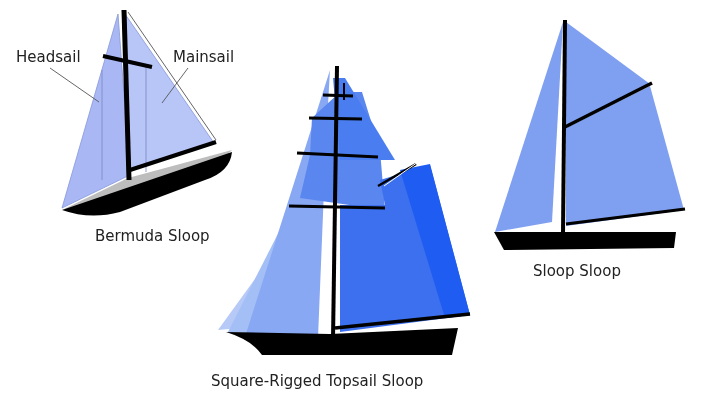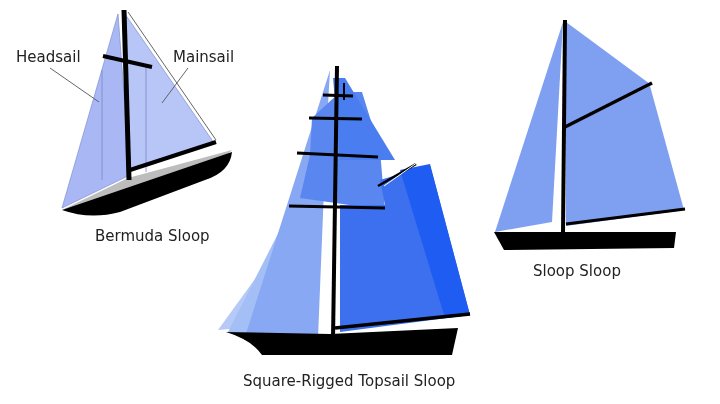--- a/index.html
+++ b/index.html
@@ -78,14 +78,14 @@
 
     <line x1="566" y1="224" x2="685" y2="209" stroke="#000" stroke-width="3"></line>
 
     <polygon points="494,232 676,232 674,248 504,250" fill="#000"></polygon>
   </g>
 </svg>
 
 <div class="lbl" style="left:16px; top:48px;">Headsail</div>
 <div class="lbl" style="left:173px; top:48px;">Mainsail</div>
 <div class="lbl" style="left:64px; top:227px;margin-left:31px;">Bermuda Sloop</div>
-<div class="lbl" style="left:243px; top:372px;">Square-Rigged Topsail Sloop</div>
+<div class="lbl" style="left:211px; top:372px;">Square-Rigged Topsail Sloop</div>
 <div class="lbl" style="left:533px; top:262px;">Sloop Sloop</div>
 
 </body></html>

